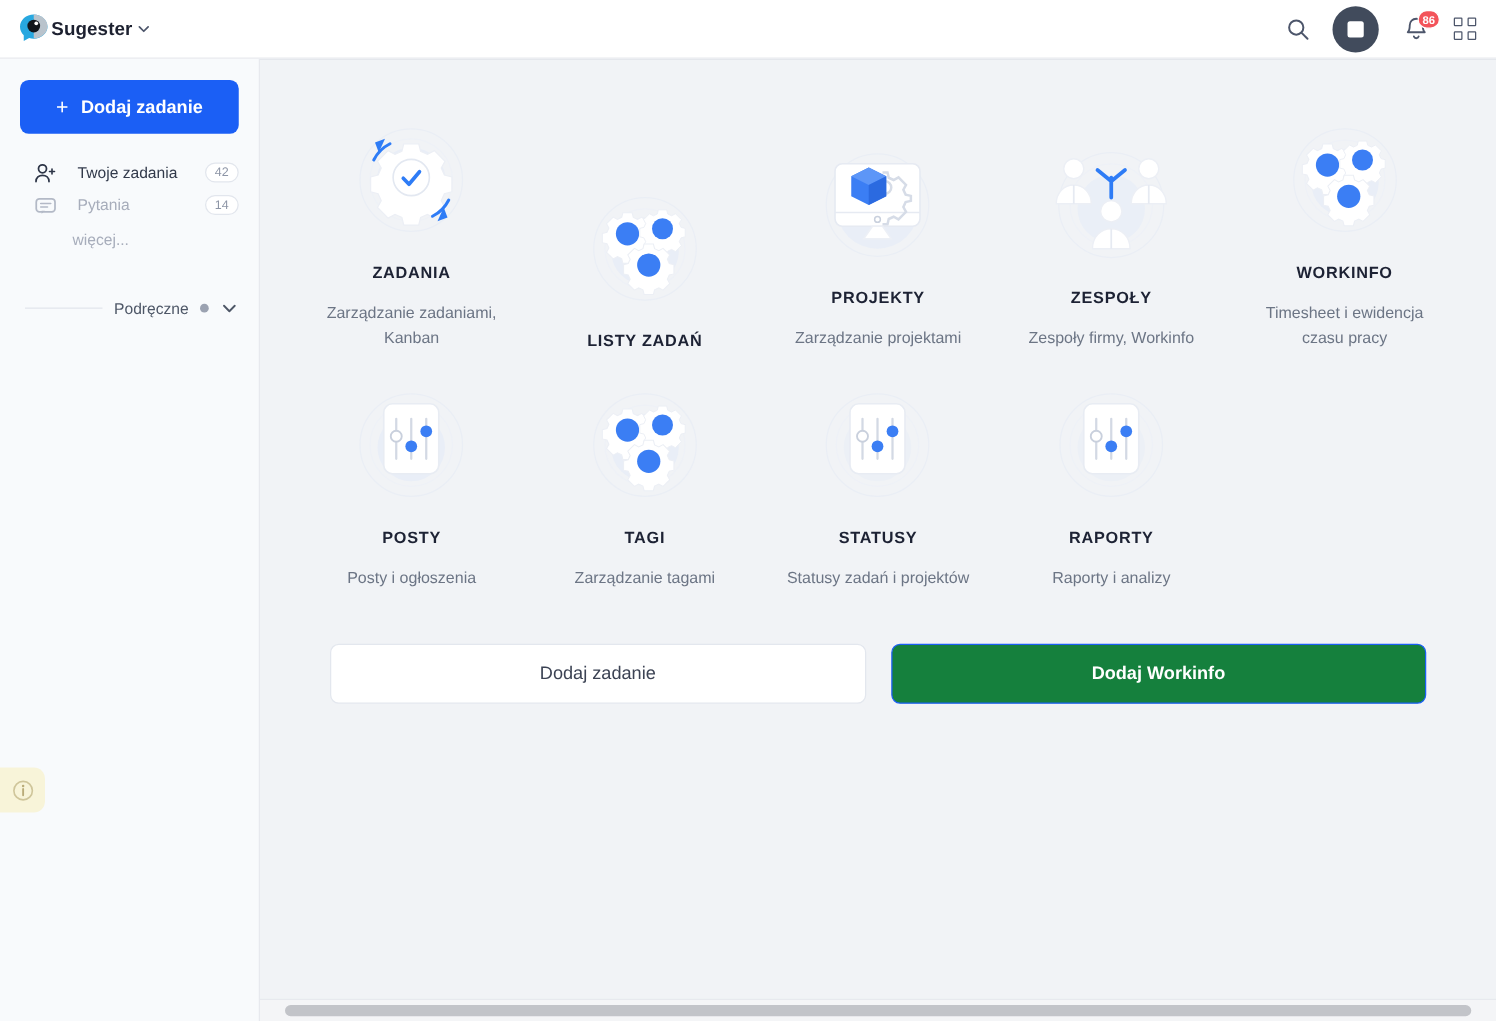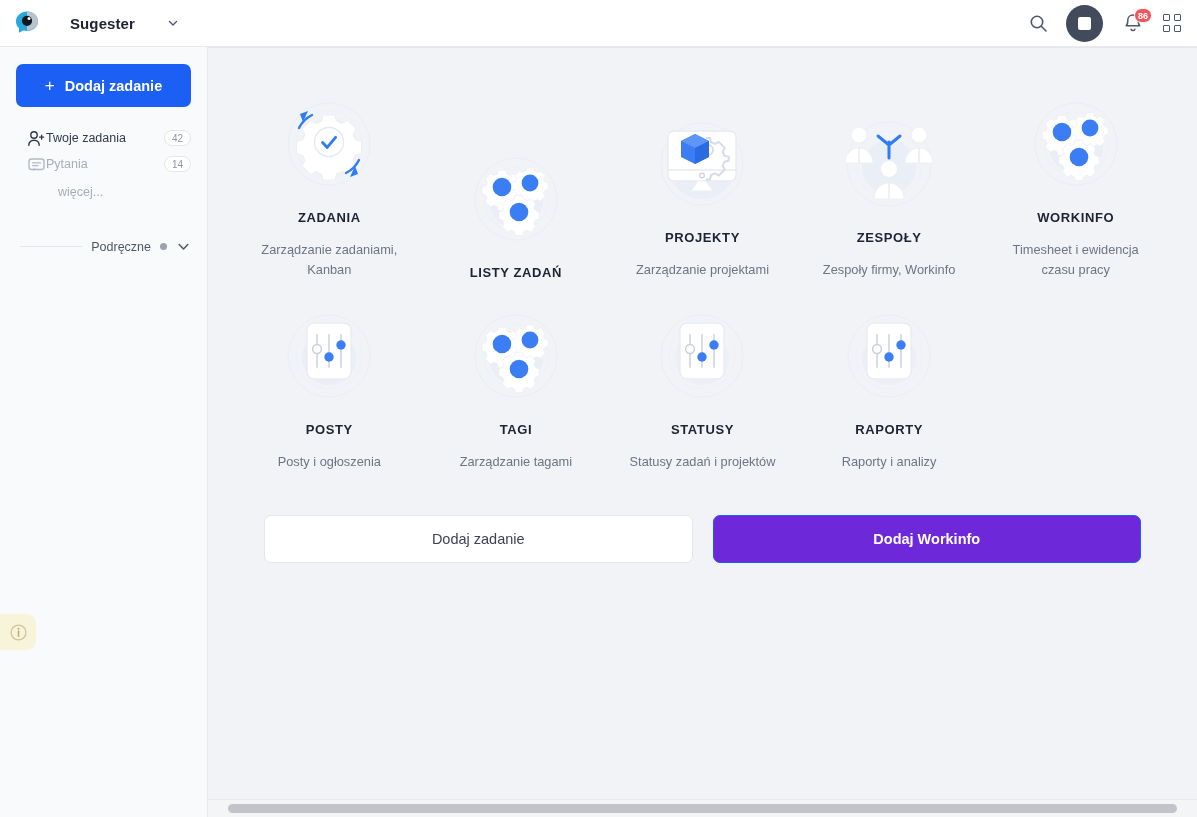--- a/index.html
+++ b/index.html
@@ -9,21 +9,21 @@
     background: #f1f3f6;
     overflow: hidden;
   }
   .app { width: 1197px; height: 817px; display: flex; flex-direction: column; position: relative; }
 
   
   .topbar {
     height: 47px; background: #ffffff; border-bottom: 1px solid #e7e9ee;
     display: flex; align-items: center; flex: none; position: relative; z-index: 5;
   }
-  .brand { display: flex; align-items: center; gap: 30px; padding-left: 14px; }
+  .brand { display: flex; align-items: center; gap: 1px; padding-left: 14px; }
   .logo { width: 26px; height: 26px; position: relative; }
   .brand-name { font-size: 15px; font-weight: 700; color: #1d2130; letter-spacing: .1px; }
   .brand-caret { margin-left: 2px; display: flex; align-items: center; }
   .topbar-right { margin-left: auto; display: flex; align-items: center; gap: 18px; padding-right: 16px; }
   .icon-btn { display: flex; align-items: center; justify-content: center; cursor: pointer; }
   .rec-btn {
     width: 37px; height: 37px; border-radius: 50%; background: #414b5c;
     display: flex; align-items: center; justify-content: center; cursor: pointer;
   }
   .rec-sq { width: 13px; height: 13px; background: #ffffff; border-radius: 2px; }
@@ -48,21 +48,21 @@
   .add-task-btn {
     margin: 17px 16px 0 16px; height: 43px; background: #1b5ff5; border-radius: 7px;
     color: #fff; font-size: 14.5px; font-weight: 700; display: flex; align-items: center;
     justify-content: center; gap: 10px; cursor: pointer; border: none;
     font-family: "Liberation Sans", sans-serif;
   }
   .add-task-btn .plus { font-size: 17px; font-weight: 400; line-height: 1; }
   .nav { margin-top: 18px; }
   .nav-item {
     height: 26px; display: flex; align-items: center; padding: 0 16px 0 26px;
-    gap: 0; cursor: pointer;
+    gap: 16px; cursor: pointer;
   }
   .nav-item .ni-icon { width: 20px; display: flex; align-items: center; justify-content: center; flex: none; }
   .nav-item .ni-label { font-size: 12.5px; color: #a7adbb; white-space: nowrap; }
   .nav-item.active .ni-label { color: #323a4b; font-weight: 400; }
   .nav-item .ni-count {
     margin-left: auto; font-size: 10px; color: #8d95a6; border: 1px solid #e2e6ed;
     background: #fff; border-radius: 9px; padding: 1.5px 7px; min-width: 26px; text-align: center;
   }
   .nav-more { padding: 8px 16px 0 58px; font-size: 12.5px; color: #a7adbb; cursor: pointer; }
   .quick-row {
@@ -100,21 +100,21 @@
     text-align: center; max-width: 160px;
   }
 
   .cta-row { display: flex; gap: 20px; padding: 36px 28px 0 28px; }
   .cta {
     flex: 1 1 0; height: 48px; border-radius: 7px; display: flex; align-items: center;
     justify-content: center; font-size: 14.5px; cursor: pointer;
     font-family: "Liberation Sans", sans-serif;
   }
   .cta-secondary { background: #ffffff; border: 1px solid #e3e7ee; color: #3c4354; font-weight: 400; }
-  .cta-primary { background: #6d28d9; border: 1px solid #1b5ff5; color: #ffffff; font-weight: 700; }
+  .cta-primary { background: #15803d; border: 1px solid #1b5ff5; color: #ffffff; font-weight: 700; }
 
   
   .hscroll-track {
     position: absolute; left: 0; right: 0; bottom: 0; height: 18px;
     background: #f4f5f7; border-top: 1px solid #e7e9ee; display: flex; align-items: center;
   }
   .hscroll-thumb {
     height: 9px; border-radius: 5px; background: #c2c4c9; margin-left: 20px; margin-right: 6px;
     width: 96%; cursor: pointer;
   }

